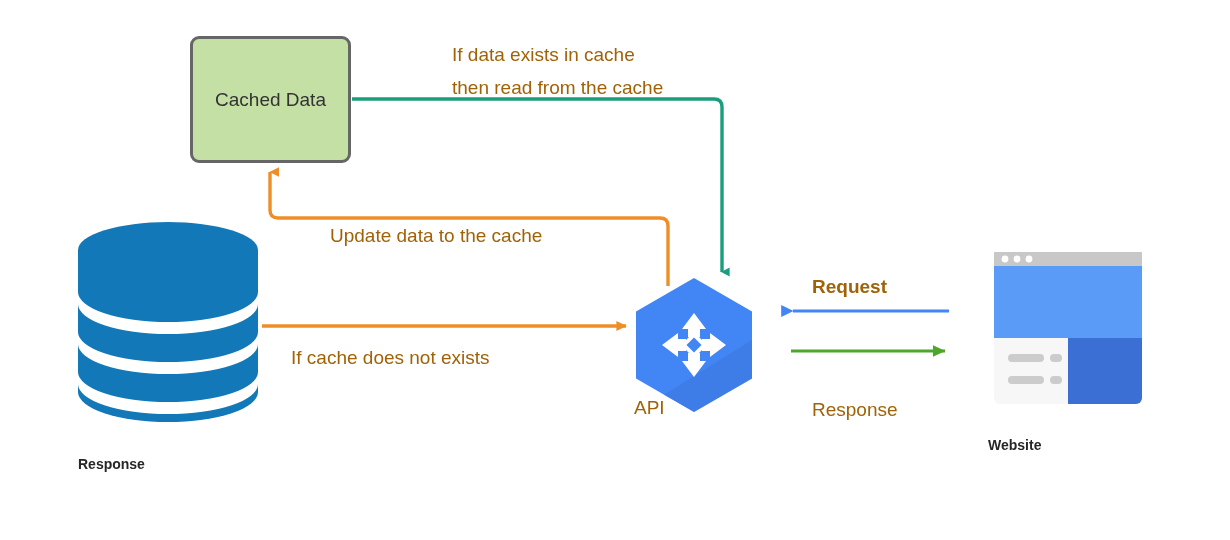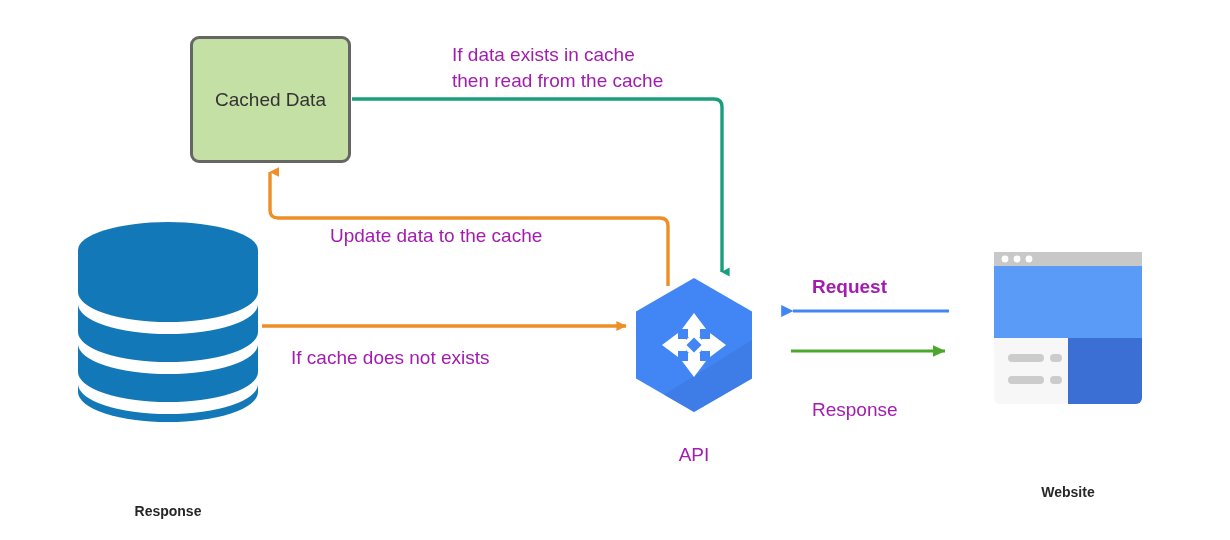--- a/index.html
+++ b/index.html
@@ -19,21 +19,21 @@
   }
   svg.layer {
     position: absolute;
     left: 0;
     top: 0;
     width: 1230px;
     height: 540px;
   }
   .label {
     position: absolute;
-    color: #a21caf;
+    color: #a16207;
     font-size: 19px;
     line-height: 25px;
     white-space: pre;
     font-family: "Liberation Sans", sans-serif;
   }
   .label.bold {
     font-weight: bold;
     font-size: 14px;
     color: #262626;
   }
@@ -51,22 +51,21 @@
     align-items: center;
     justify-content: center;
   }
   #cached-data-box .label {
     position: static;
     font-size: 19px;
     color: #333333;
   }
   .node-caption {
     position: absolute;
-    text-align: center;
-    margin-top: 47px;
+    text-align: left;
   }
 </style>
 </head>
 <body>
 
 <div id="canvas">
 
   <svg class="layer" viewBox="0 0 1230 540">
     <defs>
       <marker id="arw-teal" markerWidth="10" markerHeight="10" refX="4.6" refY="7.6" orient="auto" markerUnits="userSpaceOnUse">
@@ -140,21 +139,21 @@
       <path d="M 1068 338 L 1142 338 L 1142 398 A 6 6 0 0 1 1136 404 L 1068 404 Z" fill="#3b6fd4"></path>
       <rect x="1008" y="354" width="36" height="8" rx="4" fill="#cccccc"></rect>
       <rect x="1050" y="354" width="12" height="8" rx="4" fill="#cccccc"></rect>
       <rect x="1008" y="376" width="36" height="8" rx="4" fill="#cccccc"></rect>
       <rect x="1050" y="376" width="12" height="8" rx="4" fill="#cccccc"></rect>
     </g>
   </svg>
   <div class="label bold node-caption" style="left: 988px; top: 433px; width: 160px;">Website</div>
 
   <div class="label" style="left: 452px; top: 42px;">If data exists in cache</div>
-  <div class="label" style="left: 452px; top: 68px;">then read from the cache</div>
+  <div class="label" style="left: 452px; top: 75px;">then read from the cache</div>
 
   <div class="label" style="left: 330px; top: 223px;">Update data to the cache</div>
 
   <div class="label" style="left: 291px; top: 345px;">If cache does not exists</div>
 
   <div class="label" style="left: 812px; top: 274px; font-weight: bold;">Request</div>
 
   <div class="label" style="left: 812px; top: 359px; margin-top: 38px;">Response</div>
 
 </div>

